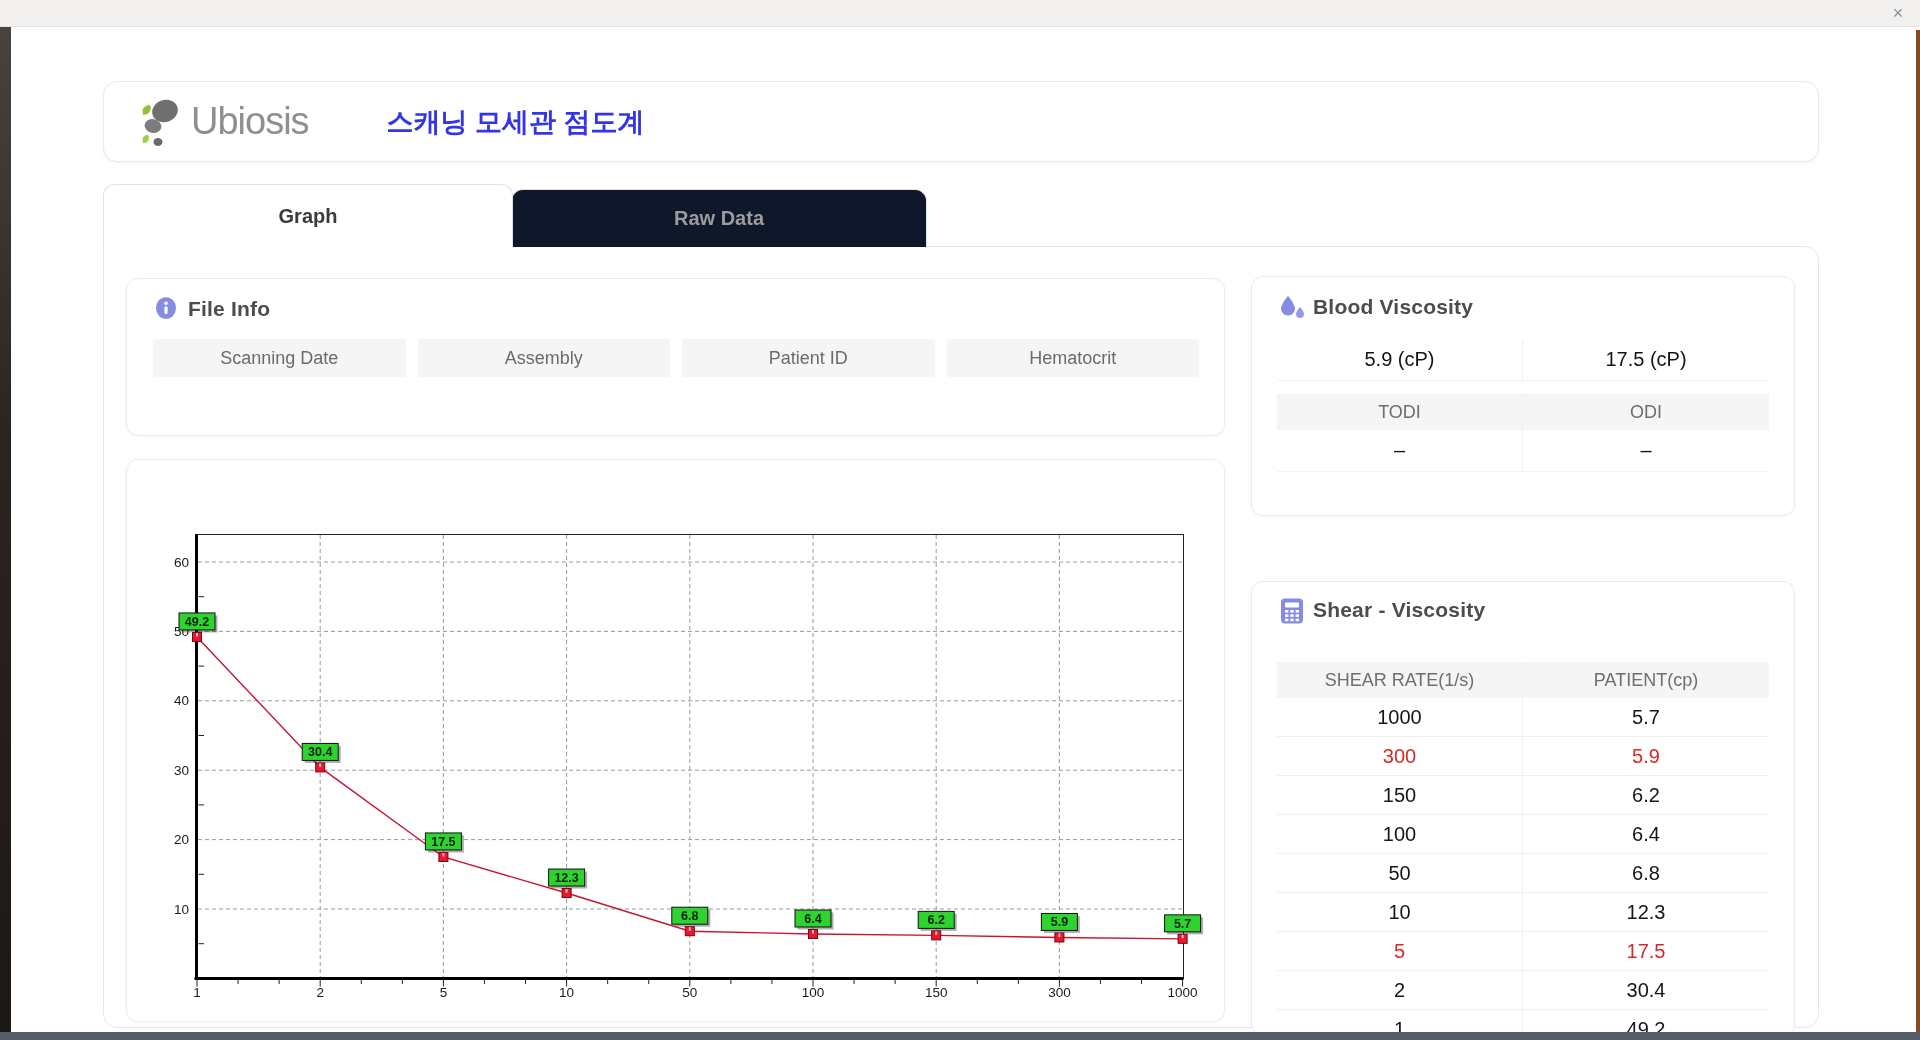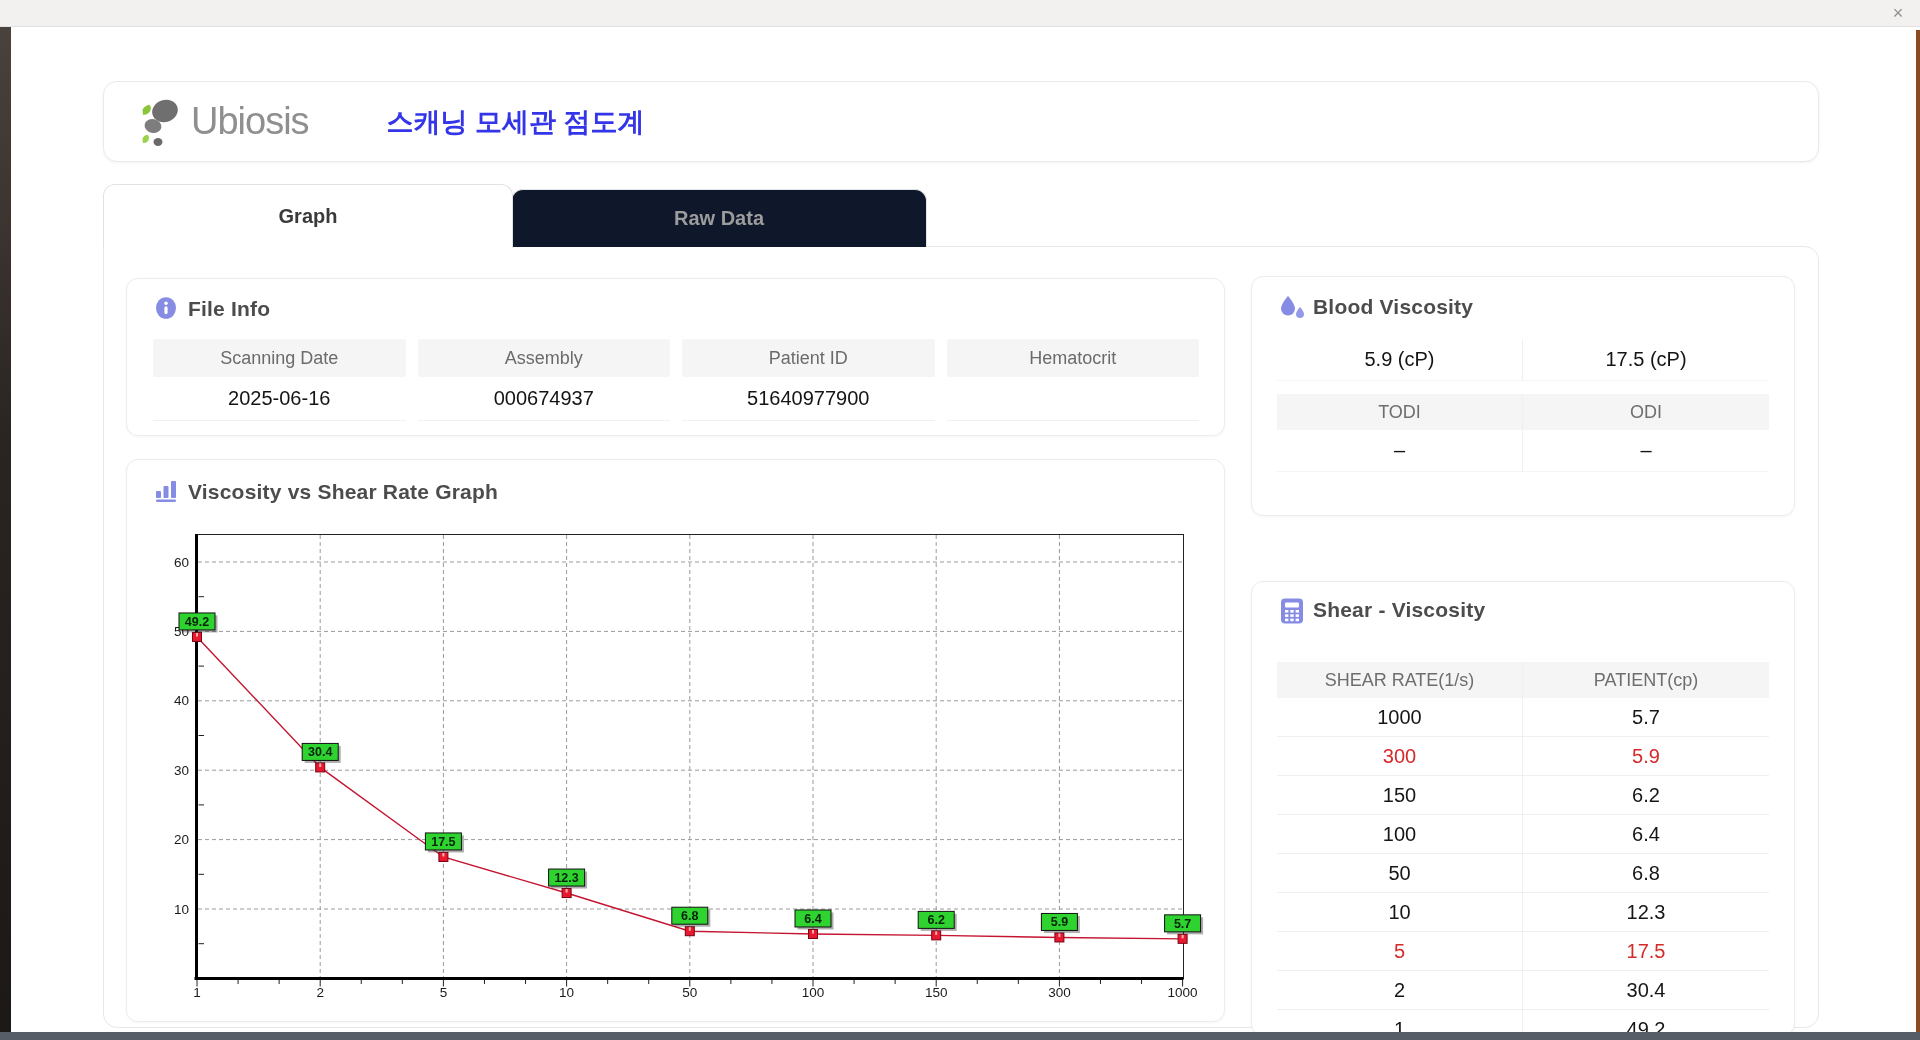--- a/index.html
+++ b/index.html
@@ -101,40 +101,23 @@
       </svg>
     </span>
     <span class="card-title">File Info</span>
   </div>
   <div class="fi-grid" id="fi-labels">
       <div class="fi-label">Scanning Date</div>
       <div class="fi-label">Assembly</div>
       <div class="fi-label">Patient ID</div>
       <div class="fi-label">Hematocrit</div>
     </div>
-  <div class="fi-grid" id="fi-values" style="top:98px;">
-      <div class="fi-value">2025-06-16</div>
-      <div class="fi-value">000674937</div>
-      <div class="fi-value">51640977900</div>
-      <div class="fi-value"></div>
-    </div>
 </div>
 
 <div class="card" id="graph-card">
-  <div class="card-head" style="top:20px;">
-    <span class="icon-badge">
-      <svg width="23" height="22" viewBox="0 0 23 22">
-        <rect x="1" y="11" width="5" height="7" rx="1" fill="#868be4"></rect>
-        <rect x="8.5" y="6" width="5" height="12" rx="1" fill="#868be4"></rect>
-        <rect x="16" y="1" width="5" height="17" rx="1" fill="#868be4"></rect>
-        <rect x="1" y="19.5" width="20" height="2.5" rx="1.2" fill="#868be4"></rect>
-      </svg>
-    </span>
-    <span class="card-title">Viscosity vs Shear Rate Graph</span>
-  </div>
   <svg id="plot-svg" width="1060" height="480" viewBox="0 0 1060 480">
       <rect x="44.5" y="14.5" width="988" height="444" fill="#ffffff" stroke="none"></rect>
       <g>
         <line x1="47" y1="389" x2="1032.5" y2="389" stroke="#9a9a9a" stroke-width="1" stroke-dasharray="4 3"></line>
         <line x1="47" y1="319.6" x2="1032.5" y2="319.6" stroke="#9a9a9a" stroke-width="1" stroke-dasharray="4 3"></line>
         <line x1="47" y1="250.2" x2="1032.5" y2="250.2" stroke="#9a9a9a" stroke-width="1" stroke-dasharray="4 3"></line>
         <line x1="47" y1="180.79999999999998" x2="1032.5" y2="180.79999999999998" stroke="#9a9a9a" stroke-width="1" stroke-dasharray="4 3"></line>
         <line x1="47" y1="111.39999999999998" x2="1032.5" y2="111.39999999999998" stroke="#9a9a9a" stroke-width="1" stroke-dasharray="4 3"></line>
         <line x1="47" y1="42" x2="1032.5" y2="42" stroke="#9a9a9a" stroke-width="1" stroke-dasharray="4 3"></line>
         <line x1="169.2" y1="15" x2="169.2" y2="457.5" stroke="#9a9a9a" stroke-width="1" stroke-dasharray="4 3"></line>

